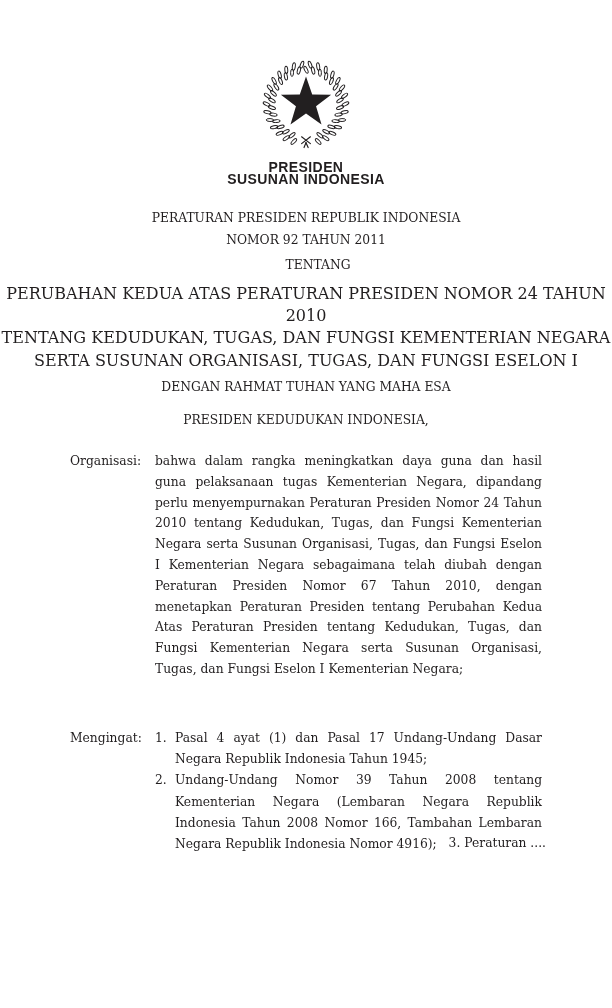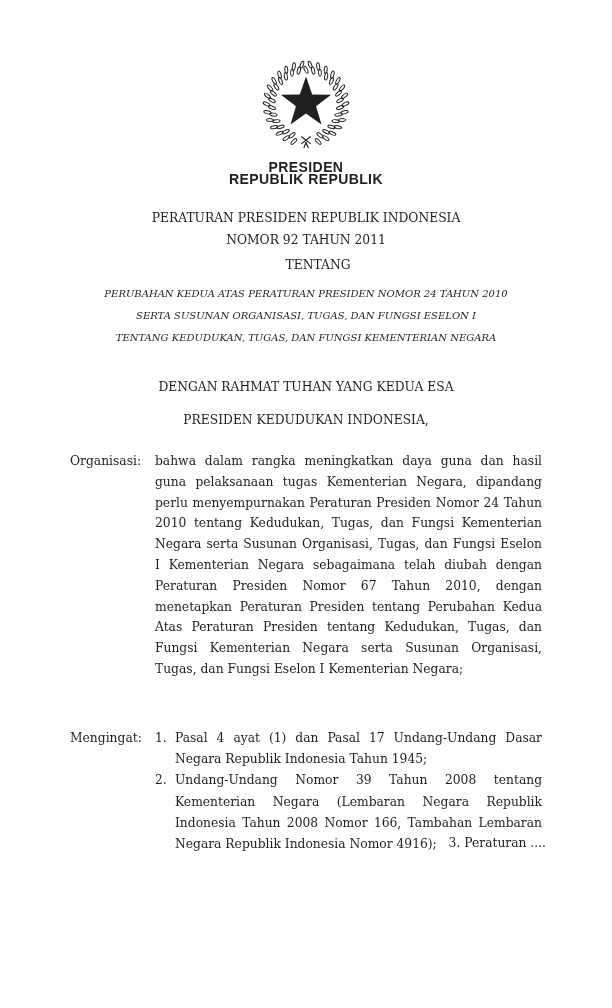--- a/index.html
+++ b/index.html
@@ -18,21 +18,21 @@
   .emblem-label {
     margin-top:12px;
     font-family:"Liberation Sans","DejaVu Sans",sans-serif;
     font-weight:bold; font-size:14px; line-height:11.5px;
     letter-spacing:0.4px; color:#211e1f;
   }
 
   
   .h-title    { top:208px; font-size:12.3px; line-height:21.5px; }
   .h-tentang  { top:258px; font-size:12.3px;padding-left:24px; }
-  .h-subject  { top:283px; font-size:10px; line-height:22.2px;font-style:italic; }
+  .h-subject  { top:283px; font-size:16px; line-height:22.2px; }
   .h-invoc    { top:380px; font-size:12.3px; }
   .h-auth     { top:413px; font-size:12.3px; }
 
   
   .section { position:absolute; left:70px; width:472px; display:flex; font-size:12.3px; }
   .section .label  { width:85px; flex:none; }
   .section .content{ flex:1; text-align:justify; }
   .consider { top:451px; line-height:20.8px; }
   .recall   { top:696px; line-height:21.2px;margin-top:32px; }
   .recall .item { display:flex; }
@@ -109,38 +109,38 @@
     <polygon fill="#221f20" points="46,18 52.35,36.26 71.68,36.66 56.27,48.34 61.87,66.84 46,55.8 30.13,66.84 35.73,48.34 20.32,36.66 39.65,36.26"></polygon>
     <g class="tie">
       <line x1="41.5" y1="79.5" x2="50.5" y2="86.5"></line>
       <line x1="50.5" y1="79.5" x2="41.5" y2="86.5"></line>
       <line x1="46" y1="85.5" x2="44" y2="90.5"></line>
       <line x1="46" y1="85.5" x2="48.2" y2="90.5"></line>
     </g>
   </svg>
   <div class="emblem-label">
     <div>PRESIDEN</div>
-    <div>REPUBLIK REPUBLIK</div>
+    <div>SUSUNAN INDONESIA</div>
   </div>
 </div>
 
 <div class="abs centered h-title">
   <div>PERATURAN PRESIDEN REPUBLIK INDONESIA</div>
   <div>NOMOR 92 TAHUN 2011</div>
 </div>
 
 <div class="abs centered h-tentang">TENTANG</div>
 
 <div class="abs centered h-subject">
   <div>PERUBAHAN KEDUA ATAS PERATURAN PRESIDEN NOMOR 24 TAHUN 2010</div>
+  <div>TENTANG KEDUDUKAN, TUGAS, DAN FUNGSI KEMENTERIAN NEGARA</div>
   <div>SERTA SUSUNAN ORGANISASI, TUGAS, DAN FUNGSI ESELON I</div>
-  <div>TENTANG KEDUDUKAN, TUGAS, DAN FUNGSI KEMENTERIAN NEGARA</div>
 </div>
 
-<div class="abs centered h-invoc">DENGAN RAHMAT TUHAN YANG KEDUA ESA</div>
+<div class="abs centered h-invoc">DENGAN RAHMAT TUHAN YANG MAHA ESA</div>
 
 <div class="abs centered h-auth">PRESIDEN KEDUDUKAN INDONESIA,</div>
 
 <div class="section consider">
   <div class="label">Organisasi:</div>
   <div class="content">bahwa dalam rangka meningkatkan daya guna dan hasil guna pelaksanaan tugas Kementerian Negara, dipandang perlu menyempurnakan Peraturan Presiden Nomor 24 Tahun 2010 tentang Kedudukan, Tugas, dan Fungsi Kementerian Negara serta Susunan Organisasi, Tugas, dan Fungsi Eselon I Kementerian Negara sebagaimana telah diubah dengan Peraturan Presiden Nomor 67 Tahun 2010, dengan menetapkan Peraturan Presiden tentang Perubahan Kedua Atas Peraturan Presiden tentang Kedudukan, Tugas, dan Fungsi Kementerian Negara serta Susunan Organisasi, Tugas, dan Fungsi Eselon I Kementerian Negara;</div>
 </div>
 
 <div class="section recall">
   <div class="label">Mengingat:</div>

